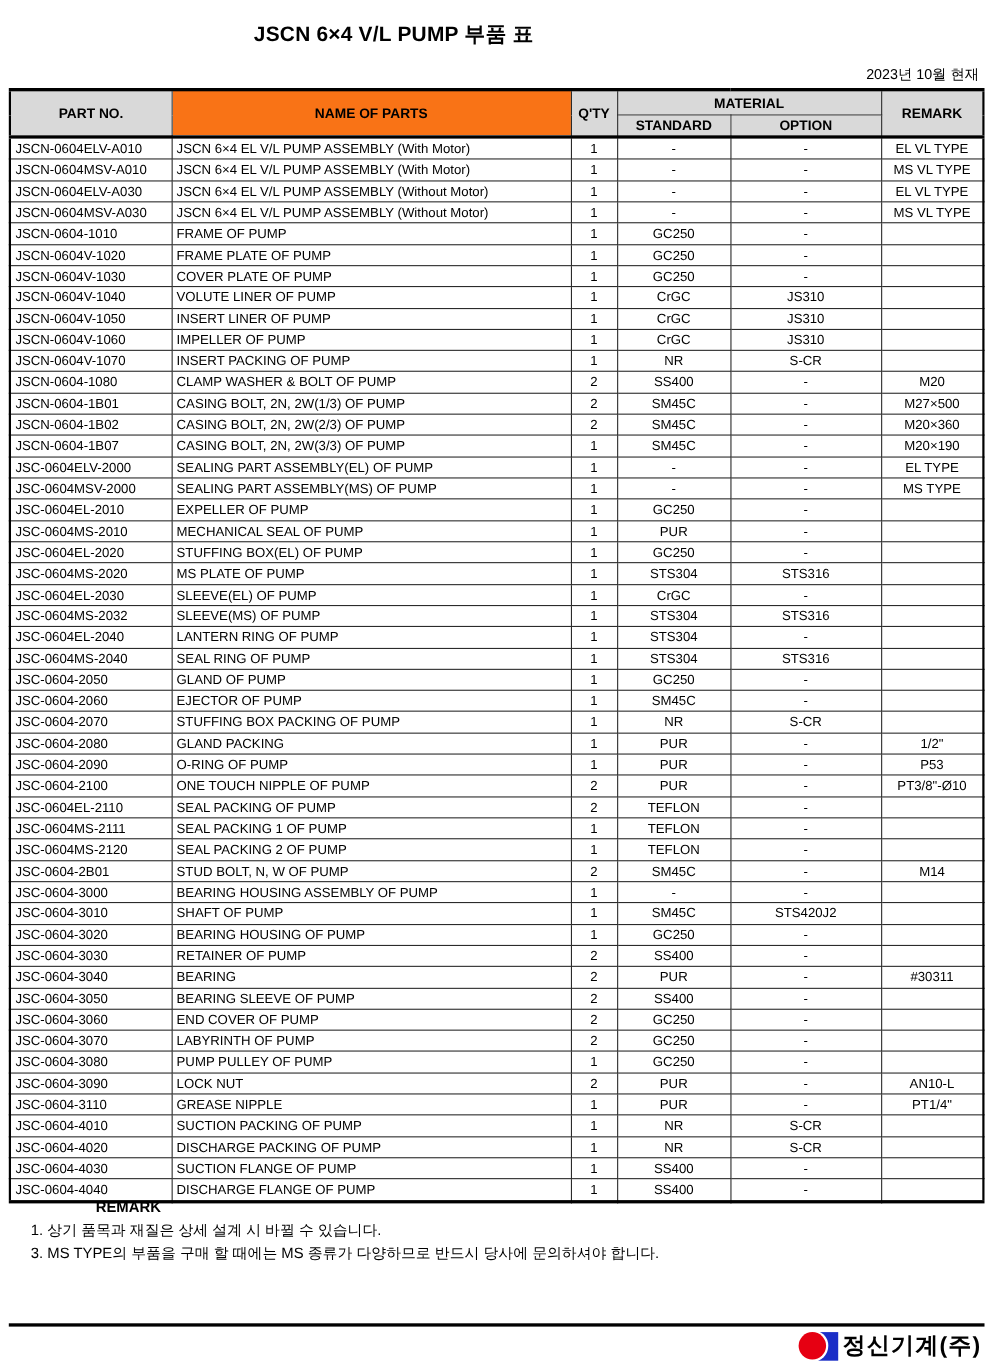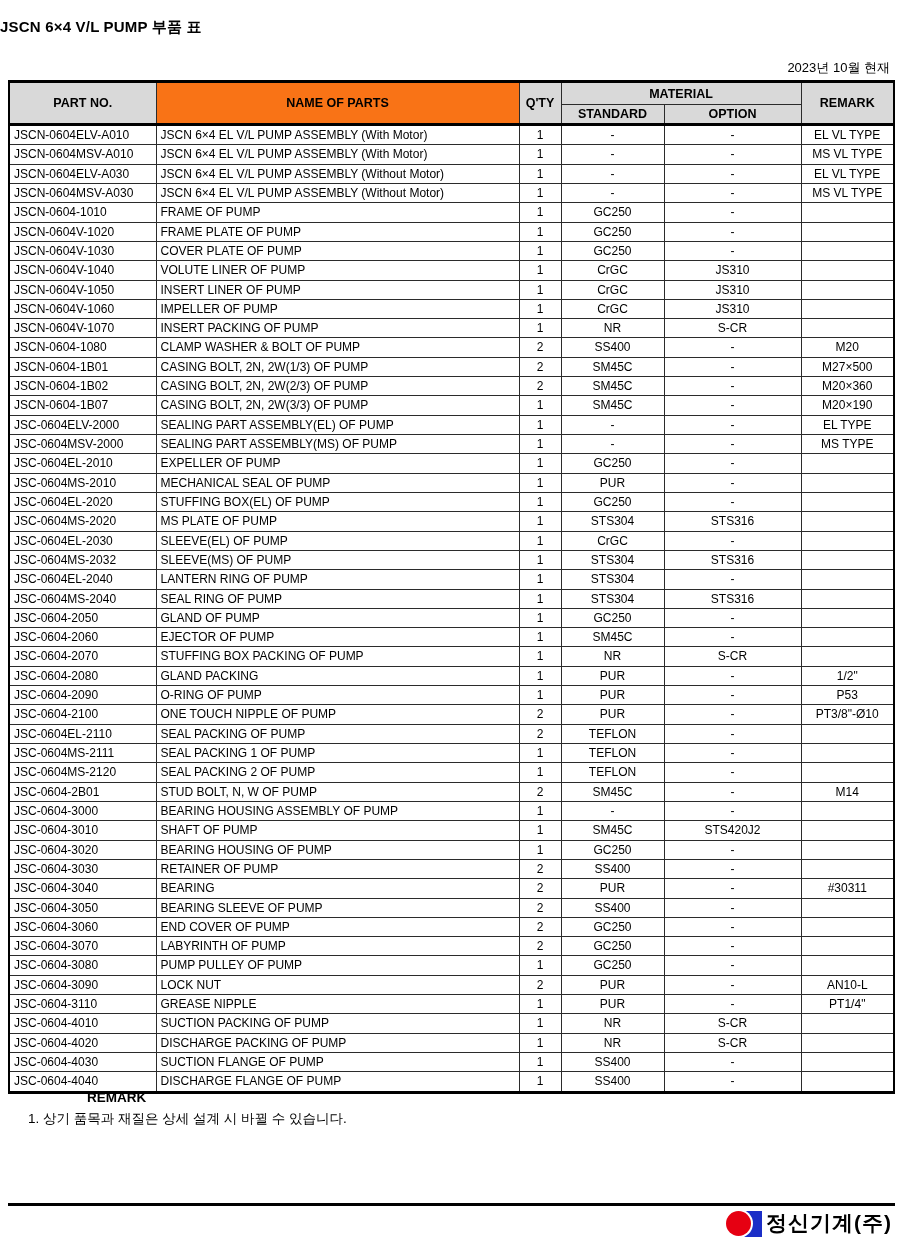--- a/index.html
+++ b/index.html
@@ -5,21 +5,21 @@
   html,body { margin:0; padding:0; background:#fff; }
   body {
     position:relative;
     width:900px; height:1243px;
     font-family:"Liberation Sans", sans-serif;
     color:#000;
     overflow:hidden;
   }
   .doc-title {
     position:absolute; top:18px; left:0; width:716px;
-    font-size:15px; font-weight:bold;
+    text-align:center; font-size:19px; font-weight:bold;
     letter-spacing:0.2px;
   }
   .doc-date {
     position:absolute; top:59px; right:10px;
     font-size:13px;
   }
   .parts-table {
     position:absolute; top:80px; left:8px;
     width:885px;
     border-collapse:collapse;
@@ -509,20 +509,21 @@
         <td class="c-opt">-</td>
         <td class="c-rem"></td>
       </tr>
     </tbody>
 </table>
 
 <div class="remark-block">
   <div class="remark-title">REMARK</div>
   <div class="remark-notes" id="remark-notes">
       <div class="note">1. 상기 품목과 재질은 상세 설계 시 바뀔 수 있습니다.</div>
+      <div class="note">3. MS TYPE의 부품을 구매 할 때에는 MS 종류가 다양하므로 반드시 당사에 문의하셔야 합니다.</div>
     </div>
 </div>
 
 <div class="footer-rule"></div>
 
 <div class="footer-brand">
   <span class="brand-logo">
     <span class="lg-blue" style="background: rgb(27, 46, 199);"></span>
     <span class="lg-white"></span>
     <span class="lg-red" style="background: rgb(230, 0, 18);"></span>

